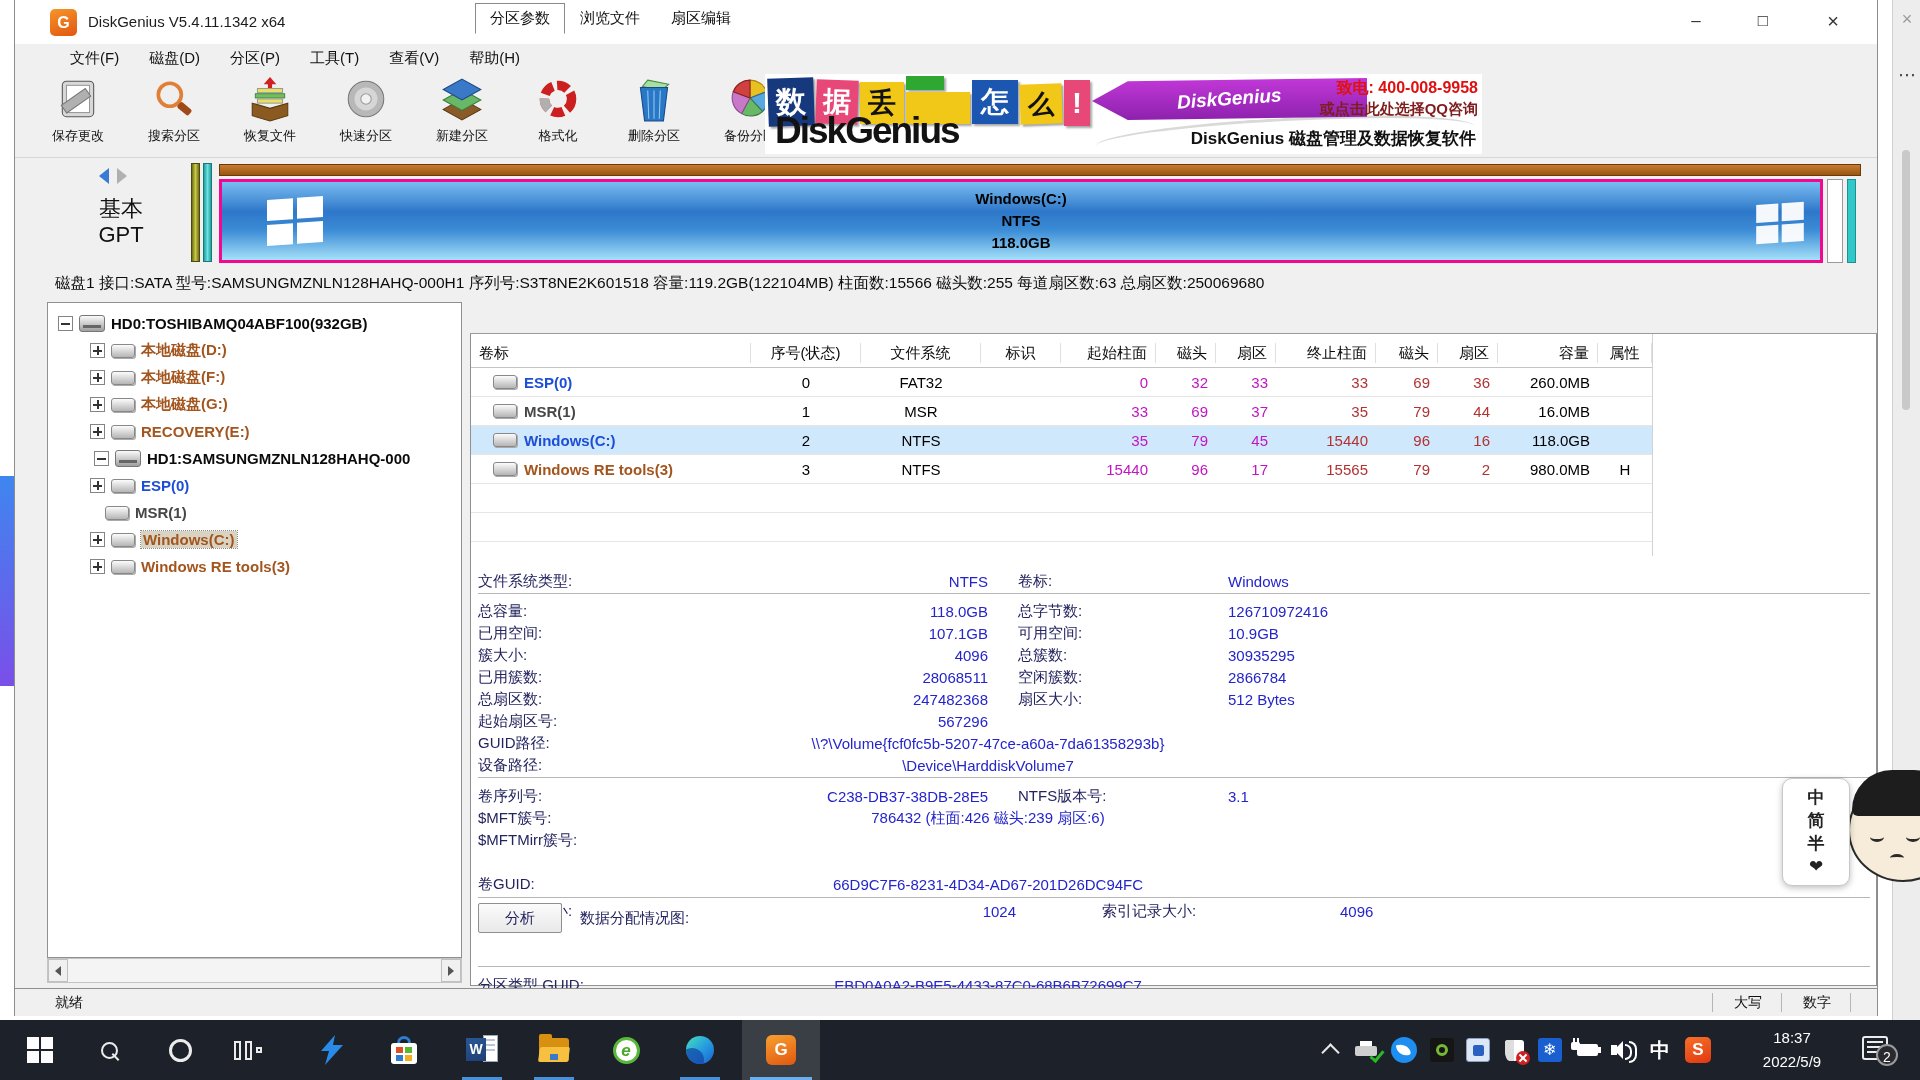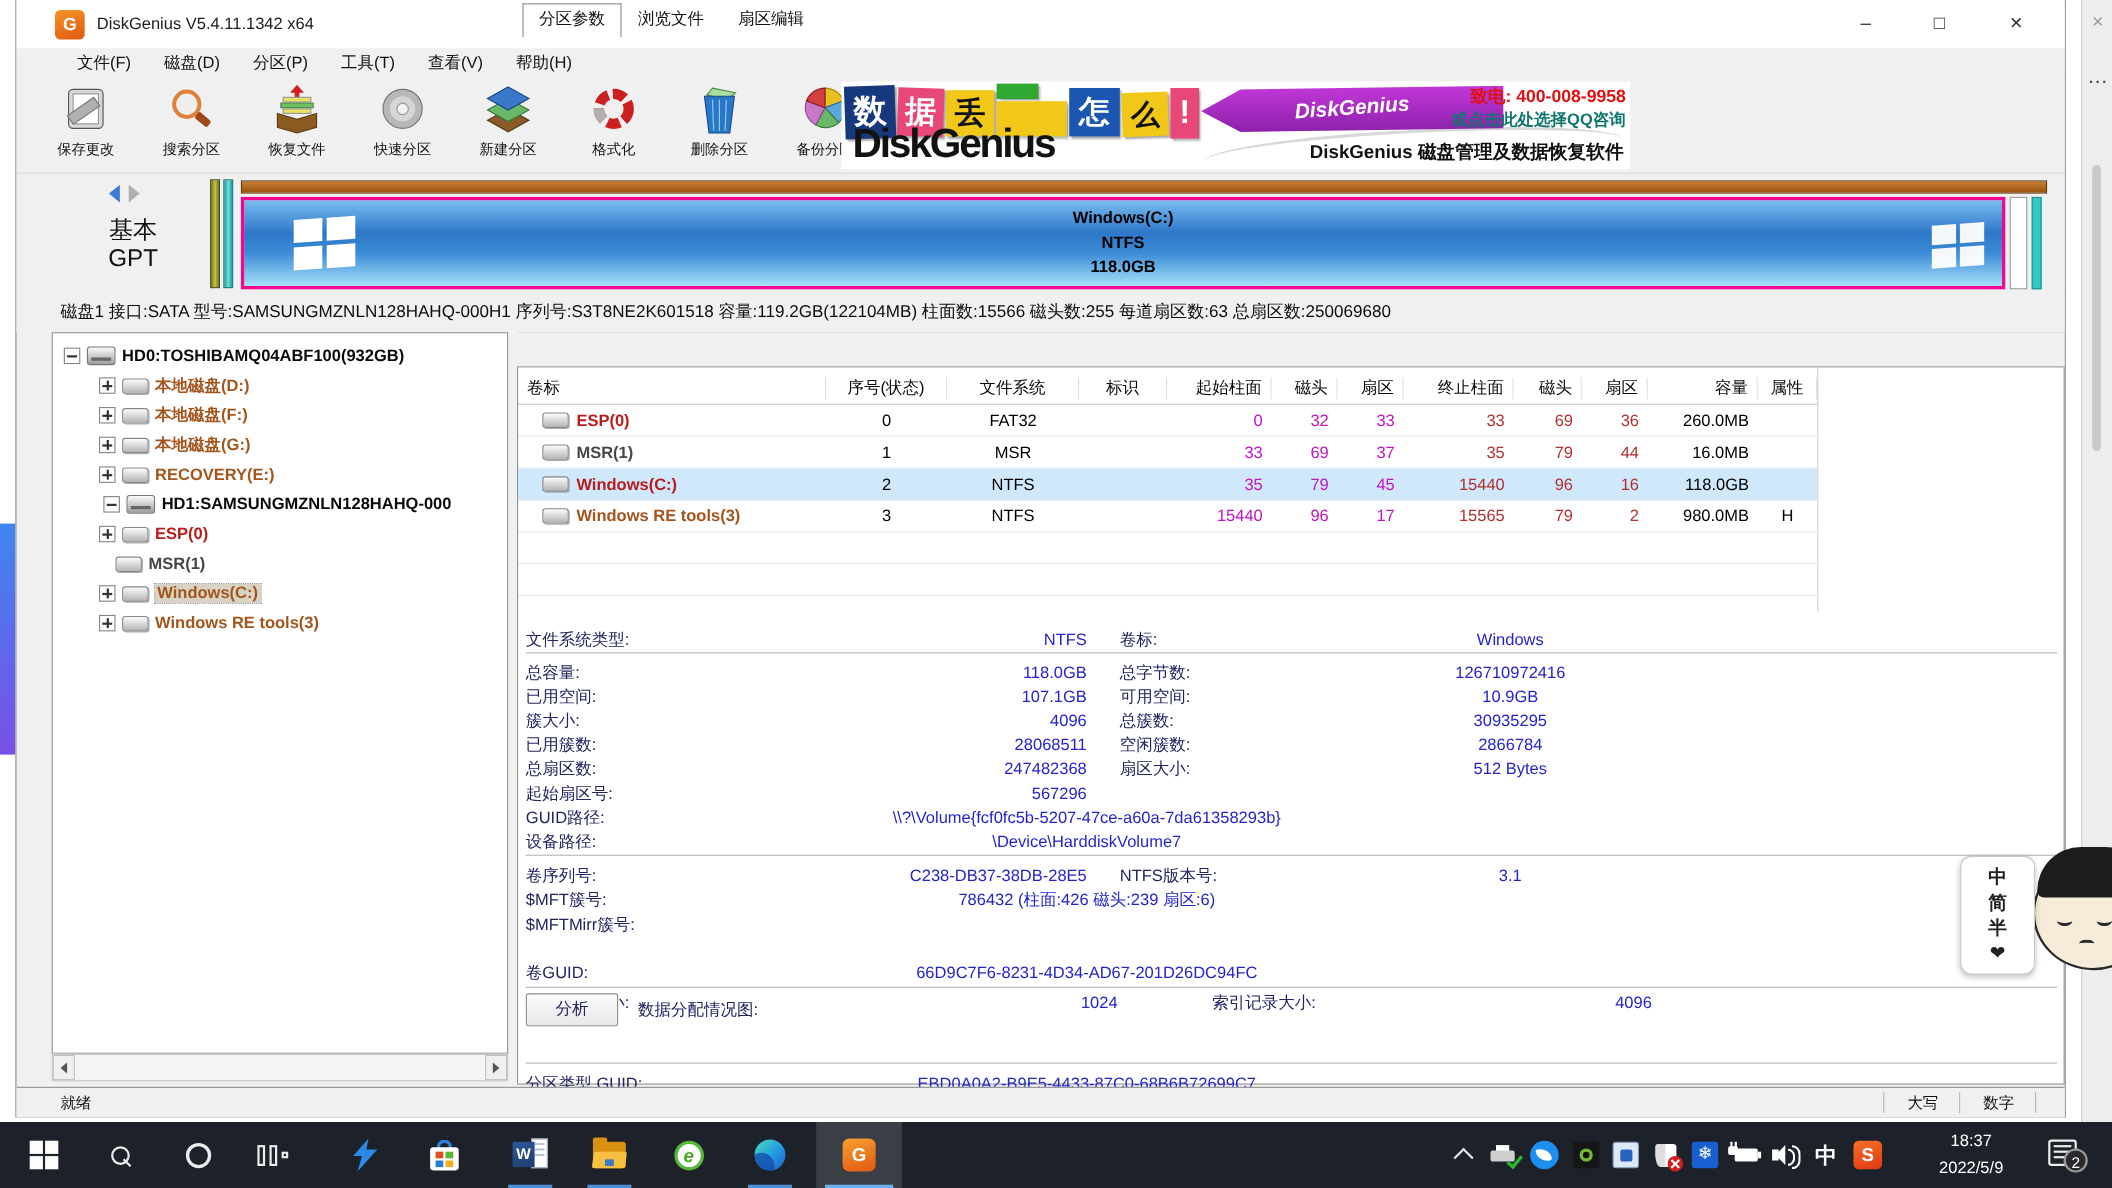--- a/index.html
+++ b/index.html
@@ -34,21 +34,21 @@
 
   
   .banner{left:765px;top:74px;width:717px;height:80px;background:#fff;overflow:hidden;}
   .tile{position:absolute;font-weight:bold;text-align:center;box-shadow:2px 2px 2px rgba(0,0,0,.35);}
   .banner-logo{position:absolute;left:10px;top:36px;font-size:37px;font-weight:900;color:#121212;letter-spacing:-2px;}
   .ribbon{position:absolute;left:327px;top:4px;width:275px;height:42px;background:linear-gradient(180deg,#c238d8,#8d21ad);
     clip-path:polygon(0 55%,13% 8%,100% 0,100% 92%,13% 100%);display:flex;align-items:center;justify-content:center;}
   .ribbon span{color:#fff;font-weight:bold;font-style:italic;font-size:19px;transform:rotate(-4deg);}
   .swoosh{position:absolute;left:330px;top:44px;width:380px;height:34px;border-top:3px solid #d9d9d9;border-radius:50%;transform:rotate(-3deg);}
   .b-phone{position:absolute;right:4px;top:4px;font-size:16px;font-weight:bold;color:#e01010;}
-  .b-qq{position:absolute;right:4px;top:26px;font-size:15px;font-weight:bold;color:#0f766e;}
+  .b-qq{position:absolute;right:4px;top:26px;font-size:15px;font-weight:bold;color:#7f1d1d;}
   .b-tag{position:absolute;right:6px;top:53px;font-size:17px;font-weight:bold;color:#111;}
 
   
   .pp{left:15px;top:158px;width:1862px;height:106px;background:#f0f0f0;}
   .tri-l{width:0;height:0;border-top:8px solid transparent;border-bottom:8px solid transparent;border-right:10px solid #3a7bd5;}
   .tri-r{width:0;height:0;border-top:8px solid transparent;border-bottom:8px solid transparent;border-left:10px solid #b0b0b0;}
   .mode{font-size:22px;color:#111;width:60px;text-align:center;}
   .thinbar1{left:176px;top:5px;width:9px;height:99px;background:linear-gradient(90deg,#6e6e14,#c8c84a,#6e6e14);border:1px solid #4a4a10;box-sizing:border-box;}
   .thinbar2{left:188px;top:5px;width:9px;height:99px;background:linear-gradient(90deg,#1f9e9e,#6fe0e0,#1f9e9e);border:1px solid #177878;box-sizing:border-box;}
   .brownstrip{left:204px;top:6px;width:1642px;height:12px;background:linear-gradient(180deg,#c87c31,#9a5410);border:1px solid #6b3a08;box-sizing:border-box;}
@@ -66,21 +66,21 @@
 
   
   .treepane{left:47px;top:302px;width:415px;height:656px;background:#fff;border:1px solid #909090;box-sizing:border-box;}
   .titem{position:absolute;height:27px;display:flex;align-items:center;gap:6px;font-size:15px;font-weight:bold;white-space:nowrap;}
   .exp{width:13px;height:13px;background:#fff;border:1px solid #848484;position:relative;flex:none;box-sizing:content-box;}
   .exp u{position:absolute;left:2px;right:2px;top:50%;margin-top:-1px;height:2px;background:#333;}
   .exp.plus b{position:absolute;top:2px;bottom:2px;left:50%;margin-left:-1px;width:2px;background:#333;}
   .hdd{width:26px;height:17px;border-radius:3px;background:linear-gradient(180deg,#fafafa,#9f9f9f);border:1px solid #777;box-sizing:border-box;position:relative;flex:none;}
   .hdd i{position:absolute;left:3px;right:3px;bottom:3px;height:3px;background:#666;}
   .part{width:22px;height:12px;border-radius:3px;background:linear-gradient(180deg,#fcfcfc,#b5b5b5);border:1px solid #888;box-shadow:1px 1px 0 #aaa;flex:none;}
-  .c-brown{color:#a3551e;}.c-blue{color:#b91c1c;}.c-gray{color:#474747;}.c-black{color:#0a0a0a;}
+  .c-brown{color:#a3551e;}.c-blue{color:#1d4ed8;}.c-gray{color:#474747;}.c-black{color:#0a0a0a;}
   .sel-label{background:#d8d3c2;outline:1px dotted #8a8a8a;padding:0 2px;}
   .hscroll{left:47px;top:958px;width:415px;height:25px;background:#f4f4f4;border:1px solid #c4c4c4;box-sizing:border-box;}
   .sbtn{position:absolute;top:0;width:20px;height:23px;background:#f0f0f0;border:1px solid #c0c0c0;box-sizing:border-box;display:flex;align-items:center;justify-content:center;}
   .sbtn .t-l{width:0;height:0;border-top:5px solid transparent;border-bottom:5px solid transparent;border-right:6px solid #555;}
   .sbtn .t-r{width:0;height:0;border-top:5px solid transparent;border-bottom:5px solid transparent;border-left:6px solid #555;}
 
   
   .rightpane{left:470px;top:302px;width:1407px;height:684px;background:#fff;border:1px solid #909090;box-sizing:border-box;}
   .tabstrip{left:470px;top:302px;width:1407px;height:32px;background:#f0f0f0;border-bottom:1px solid #9a9a9a;box-sizing:border-box;}
   .tab{position:absolute;top:4px;height:27px;line-height:27px;padding:0 14px;font-size:15px;color:#111;}
@@ -99,21 +99,21 @@
   .row-sel{background:#cfe8fc;}
   .tbl-vline{left:1652px;top:334px;width:1px;height:222px;background:#d2d2d2;}
 
   
   .drow{position:absolute;left:478px;height:22px;display:flex;align-items:center;font-size:15px;white-space:nowrap;}
   .dl1{width:230px;color:#23235f;}
   .dv1{width:280px;text-align:right;color:#2424cc;}
   .dvwide{width:560px;text-align:center;color:#2424cc;}
   .dgap{width:30px;}
   .dl2{width:210px;color:#23235f;}
-  .dv2{width:290px;text-align:center;color:#2424cc;}
+  .dv2{width:290px;text-align:left;color:#2424cc;}
   .dsep{position:absolute;left:478px;width:1392px;height:1px;background:#b6b6b6;}
   .analyze-btn{position:absolute;left:478px;top:903px;width:84px;height:30px;background:linear-gradient(#fbfbfb,#e9e9e9);
     border:1px solid #8f8f8f;box-sizing:border-box;text-align:center;line-height:28px;font-size:15px;color:#23235f;border-radius:2px;}
   .alloc-label{position:absolute;left:580px;top:909px;font-size:15px;color:#23235f;}
 
   
   .statusbar{left:15px;top:988px;width:1862px;height:28px;background:#f0f0f0;border-top:1px solid #8f8f8f;box-sizing:border-box;z-index:6;}
   .statusbar .ready{position:absolute;left:40px;top:5px;font-size:14px;color:#111;}
   .st-div{position:absolute;top:4px;width:1px;height:19px;background:#b5b5b5;}
   .st-cell{position:absolute;top:5px;font-size:14px;color:#111;width:66px;text-align:center;}

